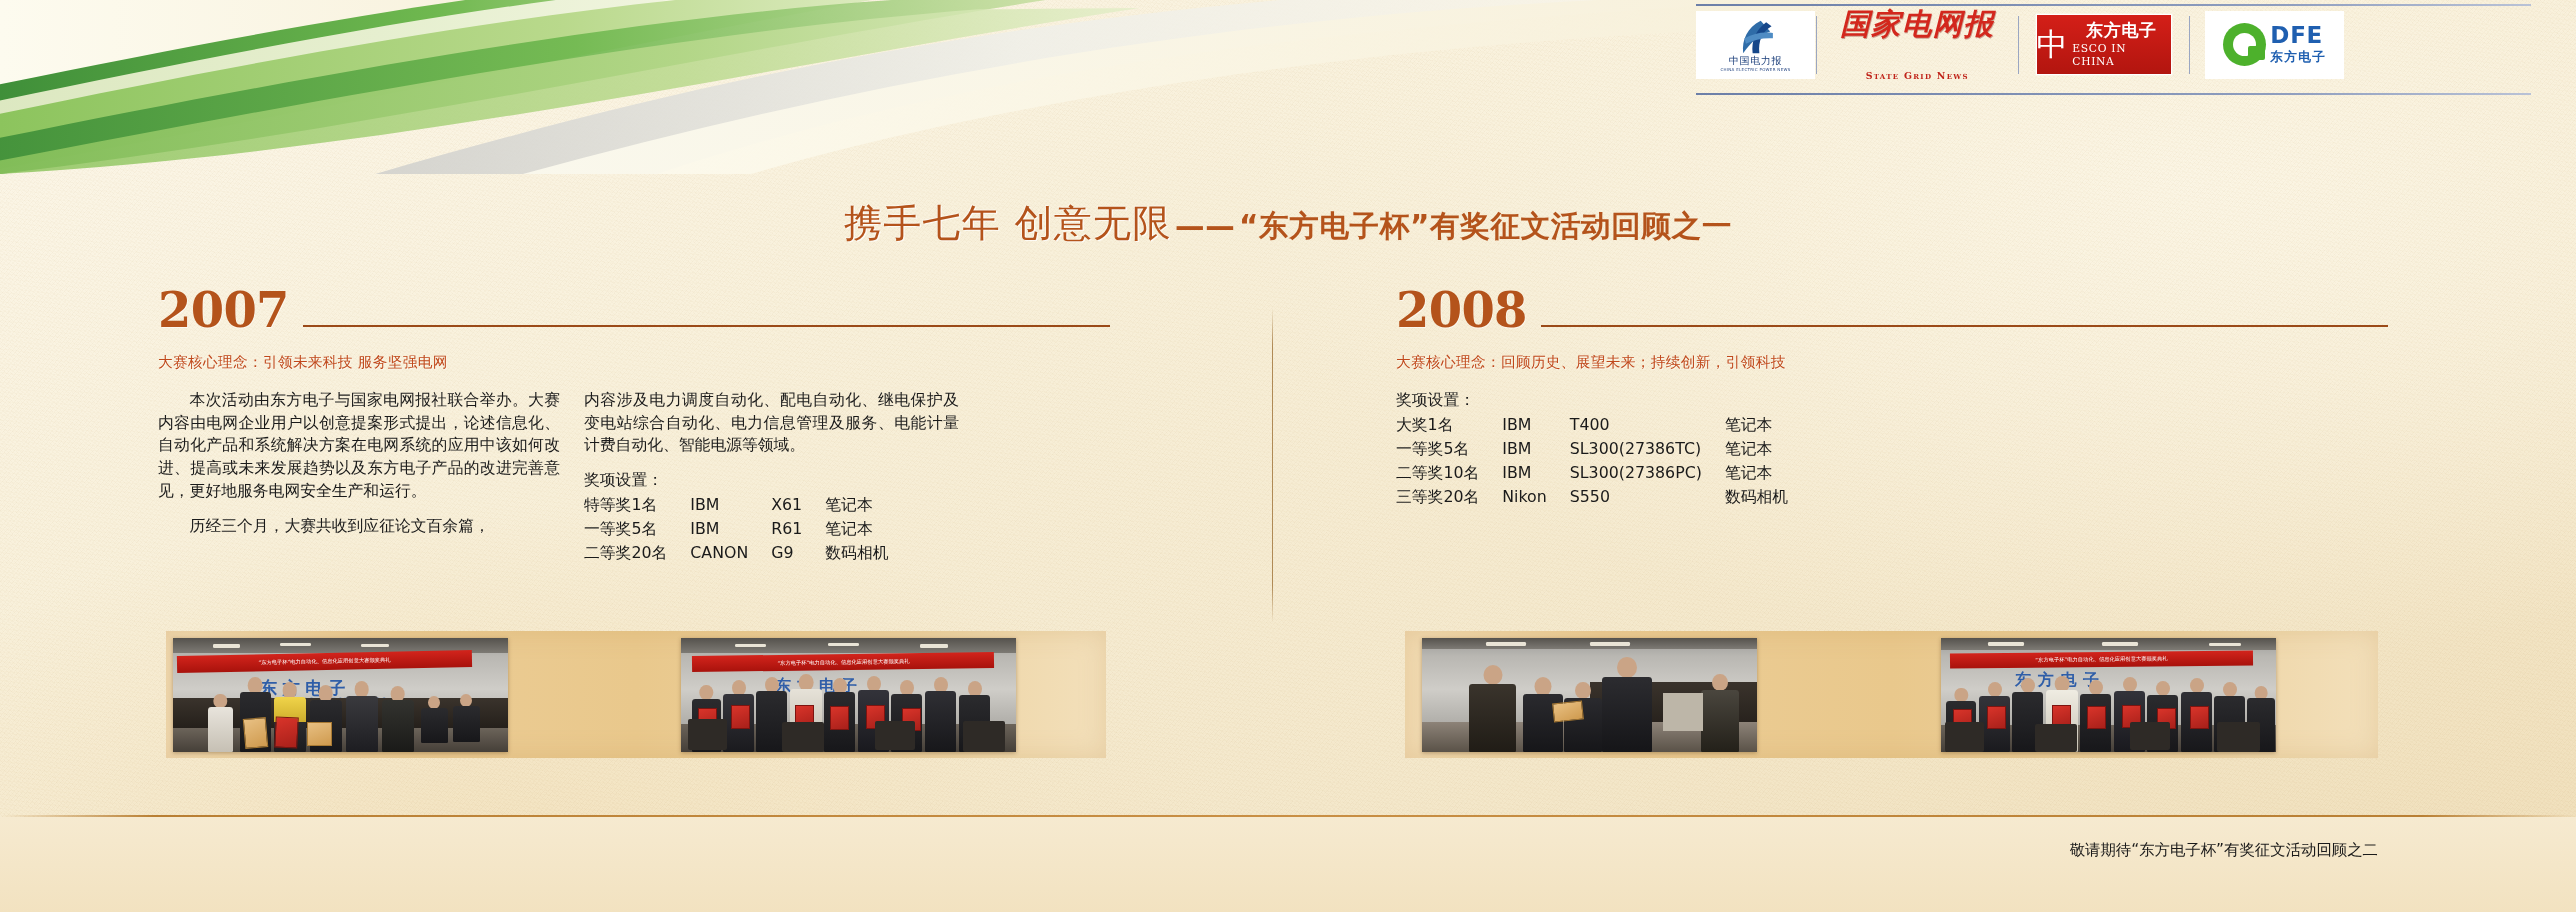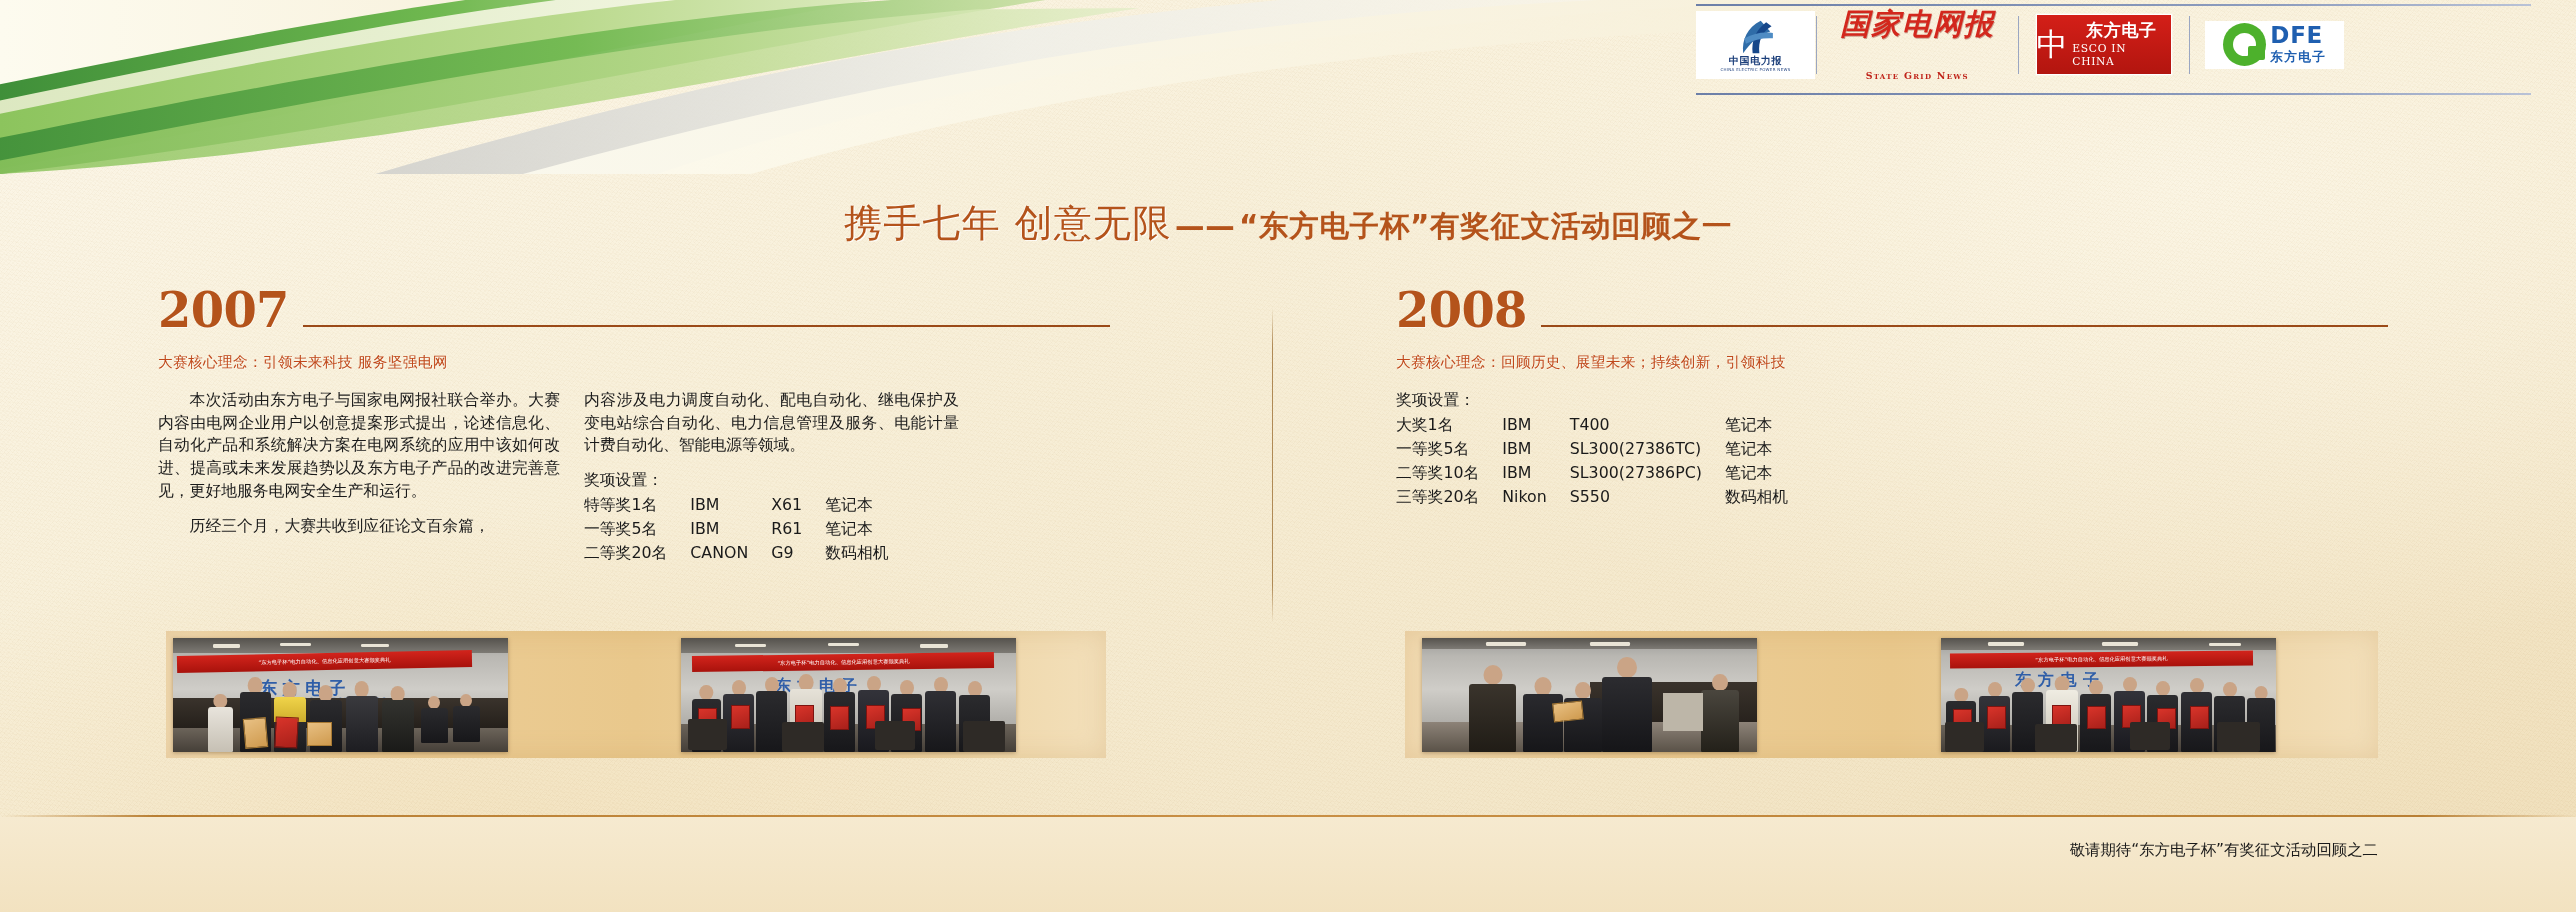--- a/index.html
+++ b/index.html
@@ -45,21 +45,21 @@
   }
   .logo-cell{
     height:67px; display:flex; align-items:center; justify-content:center;
     position:relative;
   }
   .logo-sep{ width:0.7px; height:58px; background:#9aa6c2; margin:0 1.3px; }
 
   
   .lg1{ width:119px; background:#fff; height:68px; flex-direction:column; gap:0; }
   .lg1 .mark{ width:50px;height:38px; position:relative; }
-  .lg1 .cn{ font-size:10px; color:#1b3e7a; letter-spacing:0.7px; font-weight:bold; line-height:1;}
+  .lg1 .cn{ font-size:10px; color:#1b3e7a; letter-spacing:0.7px; font-weight:normal; line-height:1;}
   .lg1 .en{ font-size:4px; color:#2a4a85; letter-spacing:0.3px; margin-top:1.3px;}
 
   
   .lg2{ width:198px; flex-direction:column;gap:28px; }
   .lg2 .cn{
     font-family:"DejaVu Serif","Liberation Serif",serif;
     font-size:29.5px; font-weight:bold; color:#d3271d; letter-spacing:1.3px;
     line-height:1; font-style:italic;
     text-shadow:0.7px 0.7px 0 rgba(120,10,0,.35);
   }
@@ -80,21 +80,21 @@
   .lg3 .l1{ font-size:17px; color:#fff; font-weight:bold; letter-spacing:0.7px; line-height:1.05;}
   .lg3 .l2{ font-family:"DejaVu Serif","Liberation Serif",serif; font-size:10.7px; color:#fff; letter-spacing:0.7px; margin-top:2px;}
   .lg3 .glyph{
     font-family:"DejaVu Serif","Liberation Serif",serif;
     font-size:31px; color:#fff; line-height:.9; margin-right:1.3px;
   }
 
   
   .lg4{ width:168px; }
   .lg4 .box{
-    width:139px;height:48px;background:#fff;display:flex;align-items:center;justify-content:center;gap:4px;
+    width:139px;height:68px;background:#fff;display:flex;align-items:center;justify-content:center;gap:4px;
   }
   .lg4 .e{
     width:43px;height:43px;border-radius:50%;
     background:#4db12c;position:relative;
   }
   .lg4 .e::after{
     content:""; position:absolute; left:10px; top:10px; width:23px;height:23px;
     border-radius:50%; background:#fff;
   }
   .lg4 .e::before{

